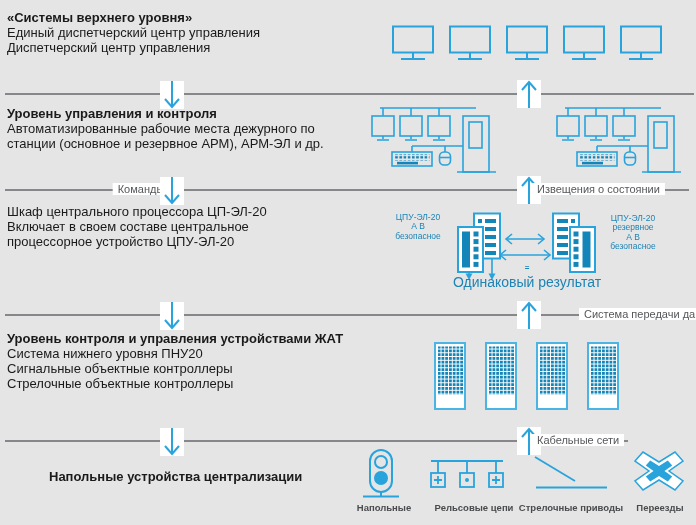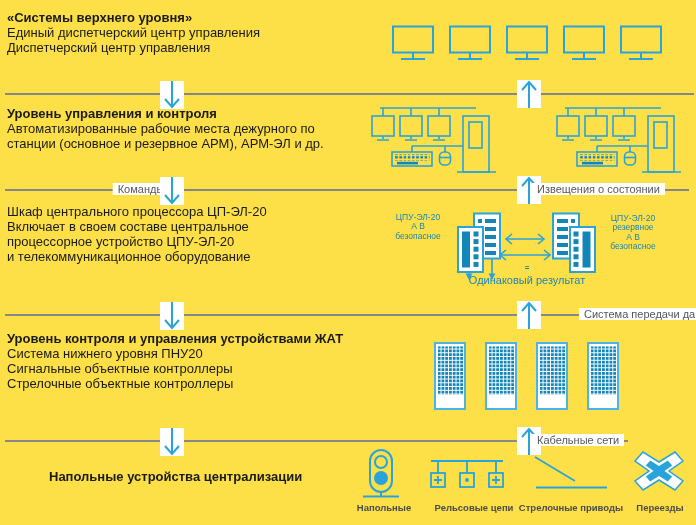--- a/index.html
+++ b/index.html
@@ -1,29 +1,29 @@
 <!DOCTYPE html>
 <html><head>
 <meta charset="utf-8">
 <style>
   html,body{margin:0;padding:0;background:#fff;}
-  #canvas{position:relative;width:696px;height:525px;background:#fde047;overflow:hidden;
+  #canvas{position:relative;width:696px;height:525px;background:#e5e5e5;overflow:hidden;
           font-family:"Liberation Sans","DejaVu Sans",sans-serif;color:#1a1a1a;}
   .abs{position:absolute;}
   .level{position:absolute;left:7px;font-size:13px;line-height:15px;z-index:1;}
   .level .title{font-weight:bold;}
   .divider-line{position:absolute;height:1.5px;background:#85878a;z-index:0;}
   .flow-label{position:absolute;font-size:11px;color:#55575a;background:#fff;
               padding:0 5px;z-index:2;white-space:nowrap;line-height:12px;}
   .arrow-wrap{position:absolute;background:#fff;padding:0 3px;z-index:2;line-height:0;}
   .cpu-label{position:absolute;font-size:8.5px;line-height:9.3px;color:#1d84b5;
              text-align:center;transform:translateX(-50%);white-space:nowrap;z-index:1;}
   .cpu-equals{position:absolute;font-size:8px;font-weight:bold;color:#1d84b5;
               transform:translateX(-50%);z-index:1;}
-  .cpu-result{position:absolute;font-size:11px;color:#1d84b5;transform:translateX(-50%);
+  .cpu-result{position:absolute;font-size:14px;color:#1d84b5;transform:translateX(-50%);
               white-space:nowrap;z-index:1;}
   .field-label{position:absolute;font-size:9.5px;font-weight:bold;color:#4a4b4d;
                transform:translateX(-50%);white-space:nowrap;z-index:1;}
   svg{display:block;}
 </style>
 </head>
 <body>
 
 <div id="canvas">
 
@@ -36,21 +36,20 @@
   <div class="level" style="top:106px;">
     <div class="title">Уровень управления и контроля</div>
     <div>Автоматизированные рабочие места дежурного по</div>
     <div>станции (основное и резервное АРМ), АРМ-ЭЛ и др.</div>
   </div>
 
   <div class="level" style="top:204px;">
     <div>Шкаф центрального процессора ЦП-ЭЛ-20</div>
     <div>Включает в своем составе центральное</div>
     <div>процессорное устройство ЦПУ-ЭЛ-20</div>
-    <div>и телекоммуникационное оборудование</div>
   </div>
 
   <div class="level" style="top:331px;">
     <div class="title">Уровень контроля и управления устройствами ЖАТ</div>
     <div>Система нижнего уровня ПНУ20</div>
     <div>Сигнальные объектные контроллеры</div>
     <div>Стрелочные объектные контроллеры</div>
   </div>
 
   <div class="level" style="top:469px;padding-left:42px;">

